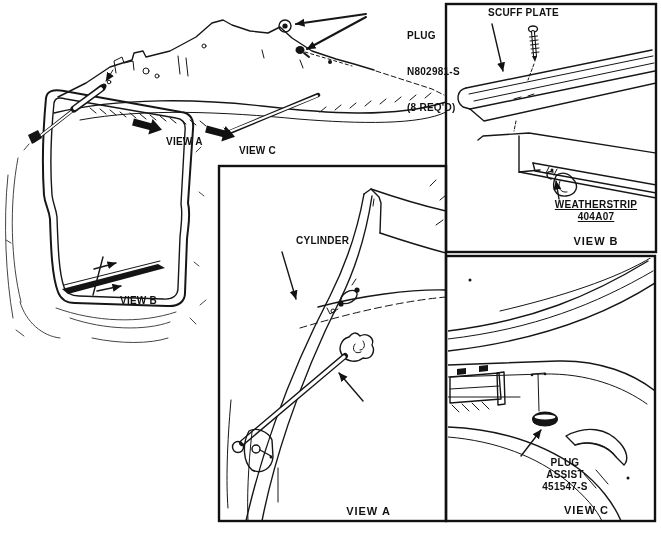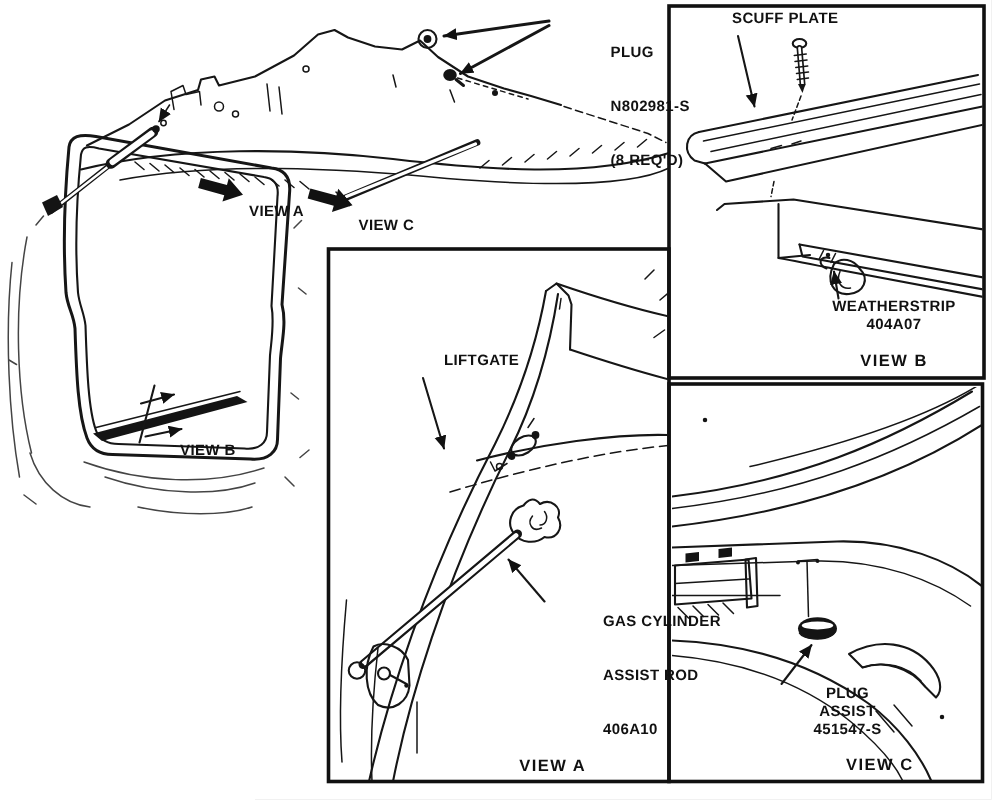--- a/index.html
+++ b/index.html
@@ -255,32 +255,27 @@
     <span style="display:block">PLUG</span>
     <span style="display:block">N802981-S</span>
     <span style="display:block">(8 REQ'D)</span>
   </div>
 
   <div class="lbl" style="left:130px;top:136px;">VIEW A</div>
   <div class="lbl" style="left:203px;top:145px;">VIEW C</div>
   <div class="lbl" style="left:84px;top:295px;">VIEW B</div>
 
   <div class="lbl" style="left:452px;top:7px;">SCUFF PLATE</div>
-  <div class="lbl center" style="left:505px;top:199px;width:110px;">
+  <div class="lbl center" style="left:505px;top:199px;width:110px;text-decoration:underline;">
     <span style="display:block">WEATHERSTRIP</span>
     <span style="display:block">404A07</span>
   </div>
   <div class="lbl caption" style="left:455px;top:235px;width:210px;">VIEW B</div>
 
-  <div class="lbl" style="left:260px;top:235px;">LIFTGATE</div>
-  <div class="lbl" style="left:366px;top:385px;">
-    <span style="display:block">GAS CYLINDER</span>
-    <span style="display:block">ASSIST ROD</span>
-    <span style="display:block">406A10</span>
-  </div>
+  <div class="lbl" style="left:260px;top:235px;">CYLINDER</div>
   <div class="lbl caption" style="left:219px;top:505px;width:227px;">VIEW A</div>
 
   <div class="lbl center" style="left:494px;top:457px;width:70px;">
     <span style="display:block">PLUG</span>
     <span style="display:block">ASSIST</span>
     <span style="display:block">451547-S</span>
   </div>
   <div class="lbl caption" style="left:446px;top:504px;width:209px;">VIEW C</div>
 
 </div>

